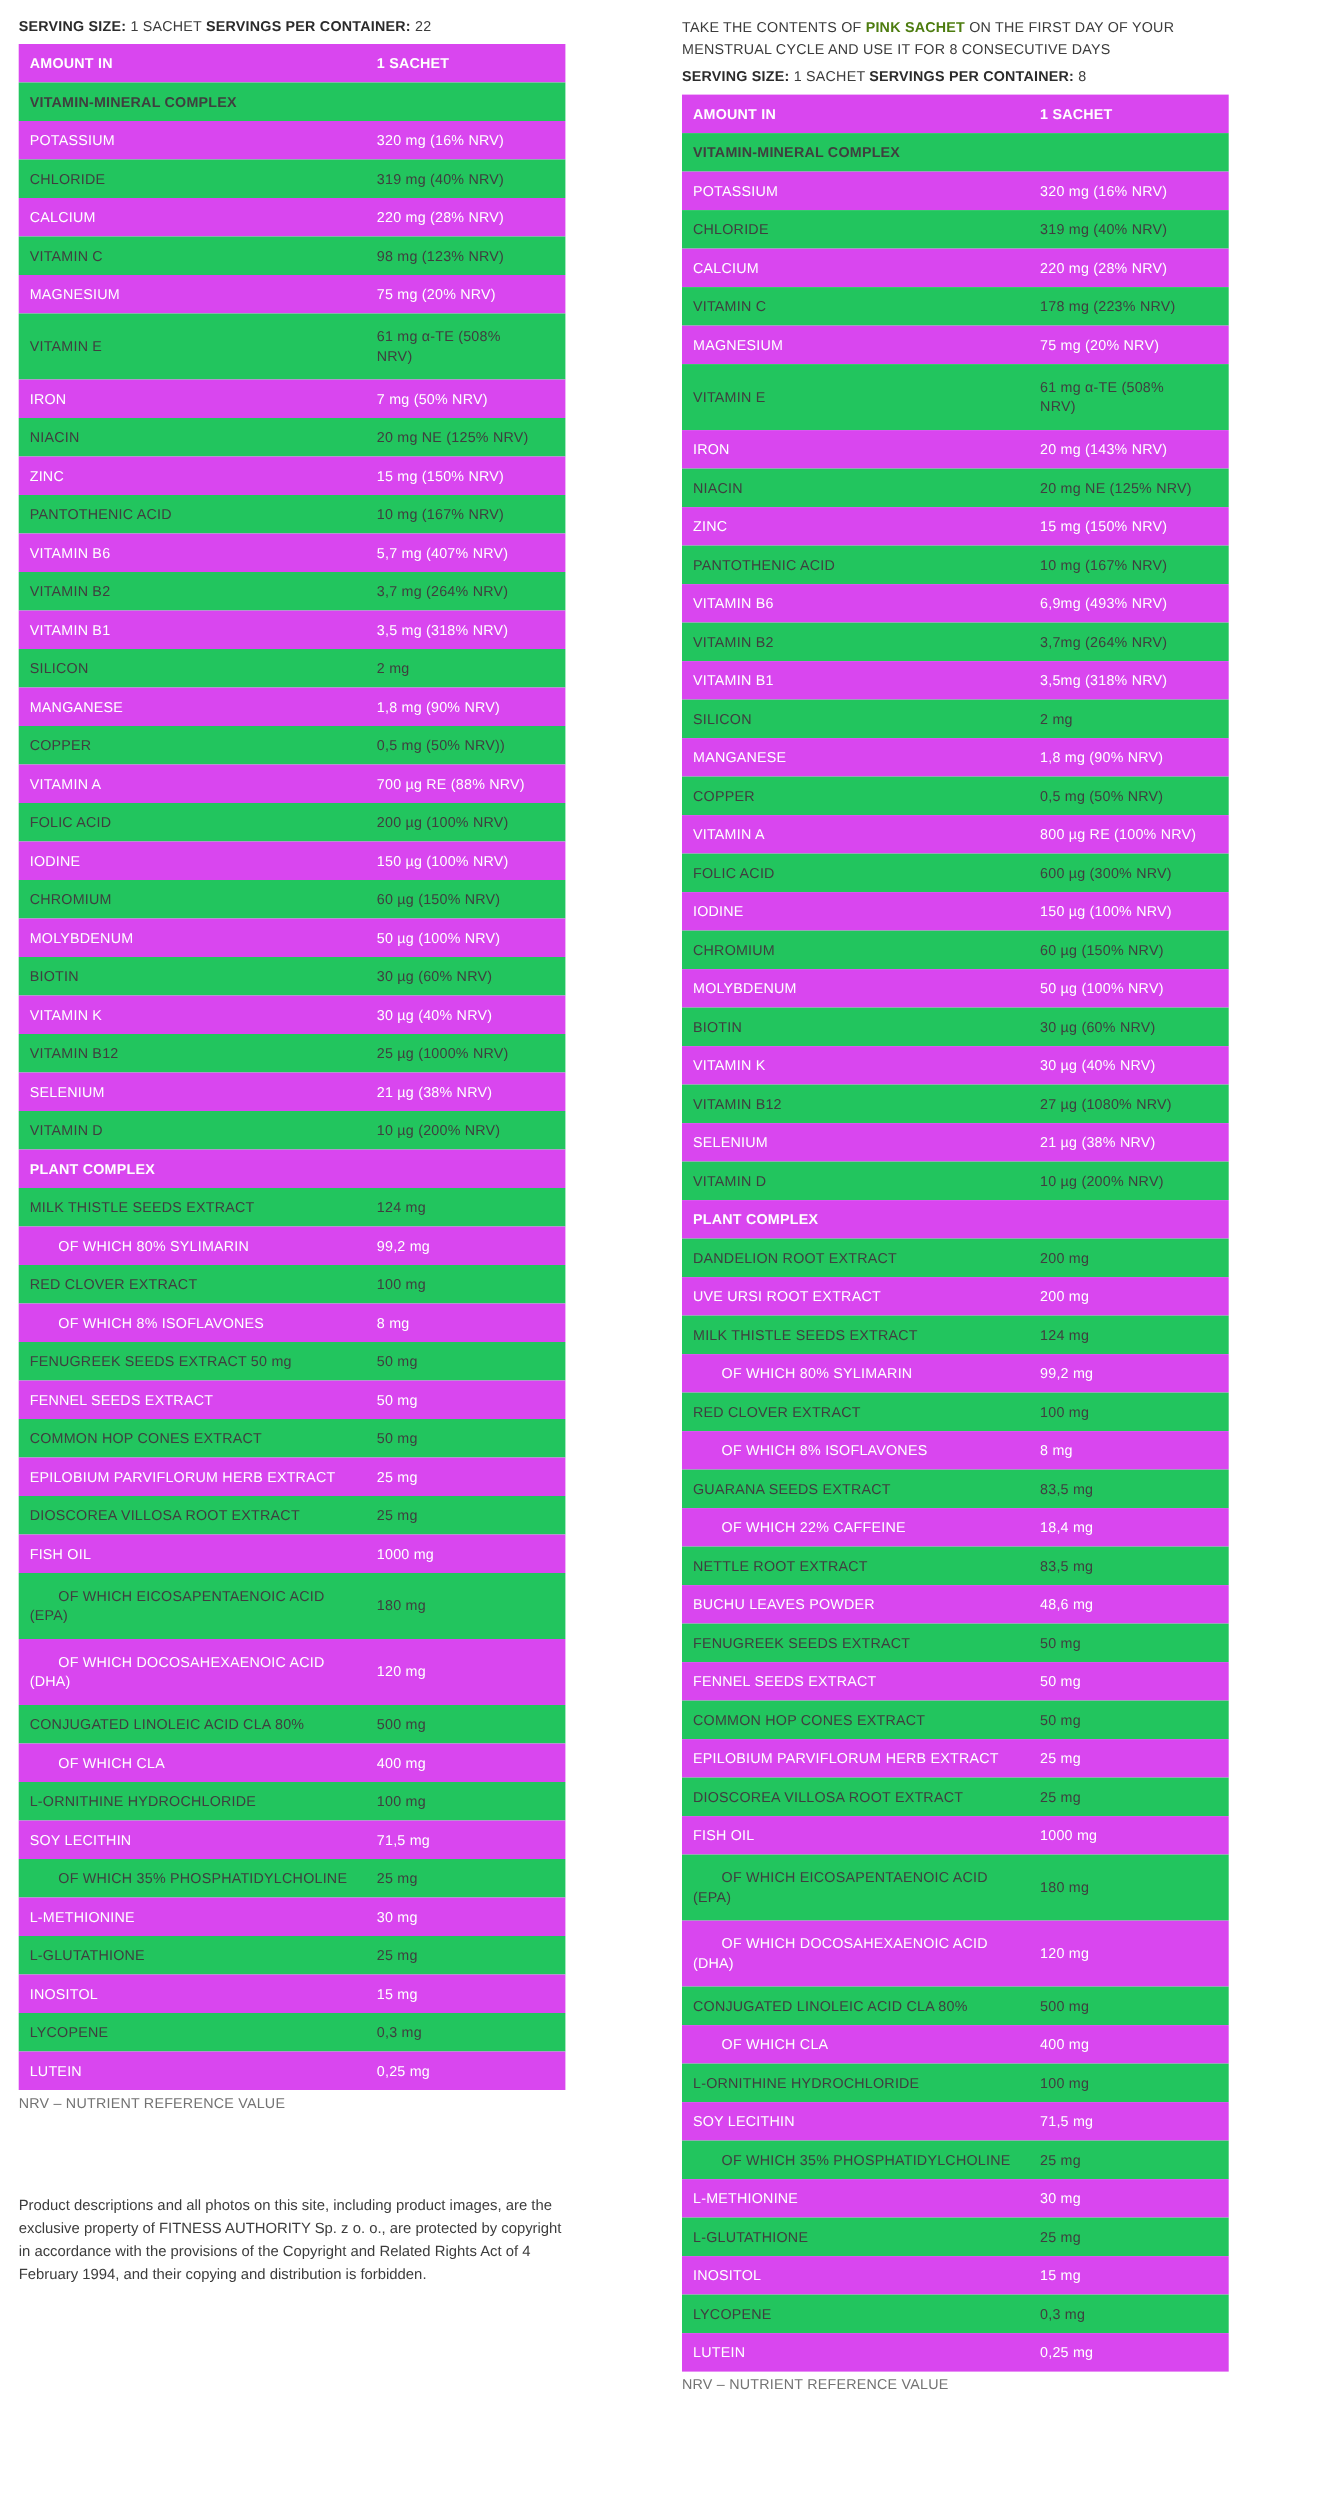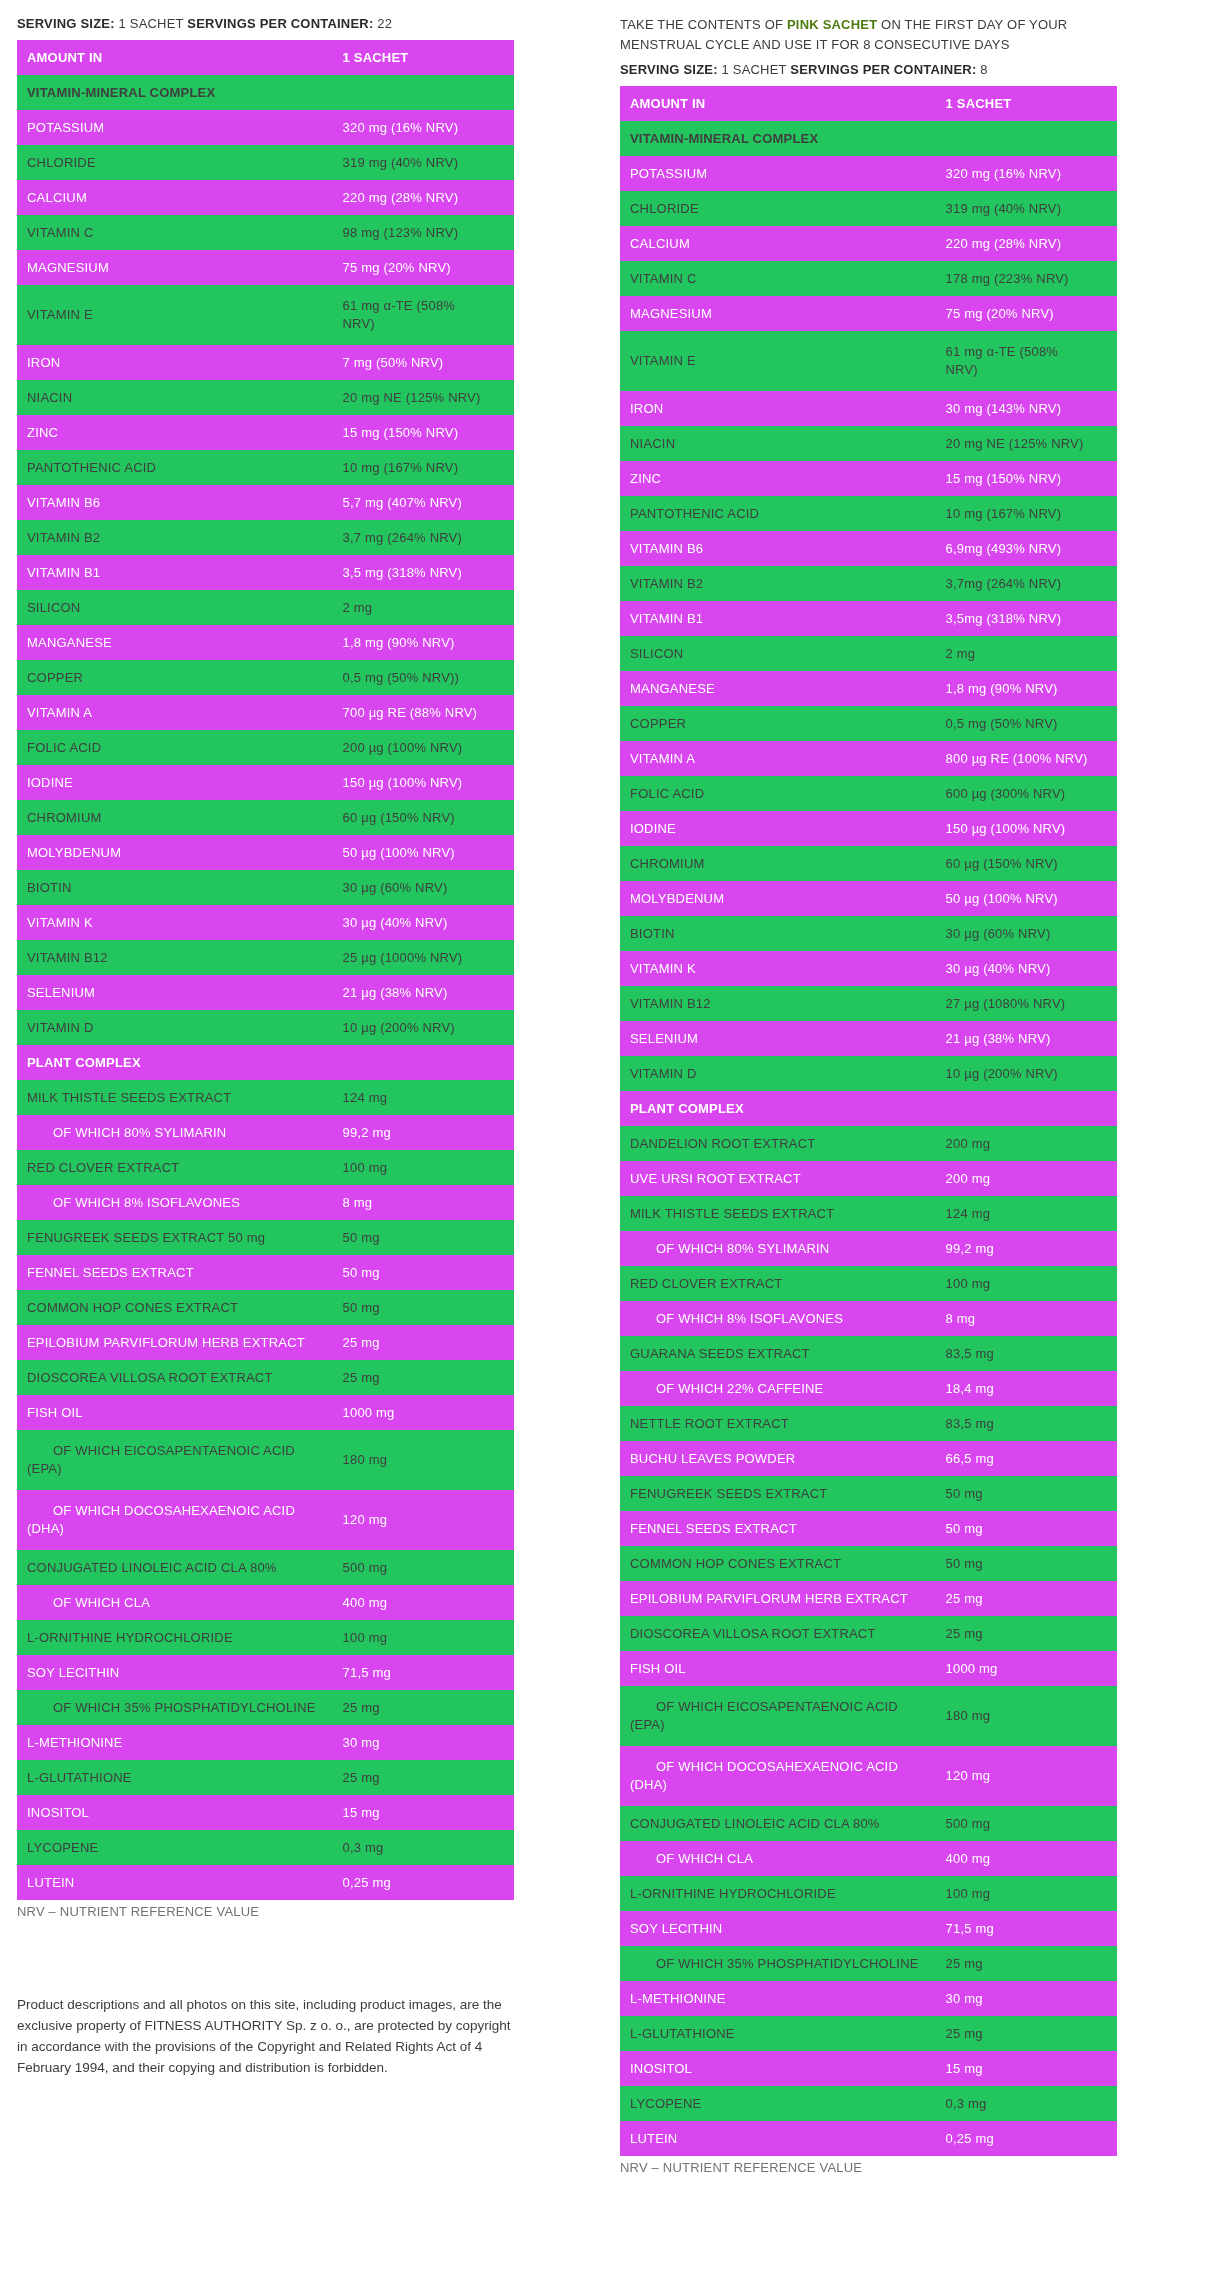--- a/index.html
+++ b/index.html
@@ -278,21 +278,21 @@
         <div class="row dark">
           <div class="lbl">MAGNESIUM</div>
           <div class="val">75 mg (20% NRV)</div>
         </div>
         <div class="row light tall wv">
           <div class="lbl">VITAMIN E</div>
           <div class="val">61 mg α-TE (508% NRV)</div>
         </div>
         <div class="row dark">
           <div class="lbl">IRON</div>
-          <div class="val">30 mg (143% NRV)</div>
+          <div class="val">20 mg (143% NRV)</div>
         </div>
         <div class="row light">
           <div class="lbl">NIACIN</div>
           <div class="val">20 mg NE (125% NRV)</div>
         </div>
         <div class="row dark">
           <div class="lbl">ZINC</div>
           <div class="val">15 mg (150% NRV)</div>
         </div>
         <div class="row light">
@@ -397,21 +397,21 @@
         <div class="row dark">
           <div class="lbl indent">OF WHICH 22% CAFFEINE</div>
           <div class="val">18,4 mg</div>
         </div>
         <div class="row light">
           <div class="lbl">NETTLE ROOT EXTRACT</div>
           <div class="val">83,5 mg</div>
         </div>
         <div class="row dark">
           <div class="lbl">BUCHU LEAVES POWDER</div>
-          <div class="val">66,5 mg</div>
+          <div class="val">48,6 mg</div>
         </div>
         <div class="row light">
           <div class="lbl">FENUGREEK SEEDS EXTRACT</div>
           <div class="val">50 mg</div>
         </div>
         <div class="row dark">
           <div class="lbl">FENNEL SEEDS EXTRACT</div>
           <div class="val">50 mg</div>
         </div>
         <div class="row light">

